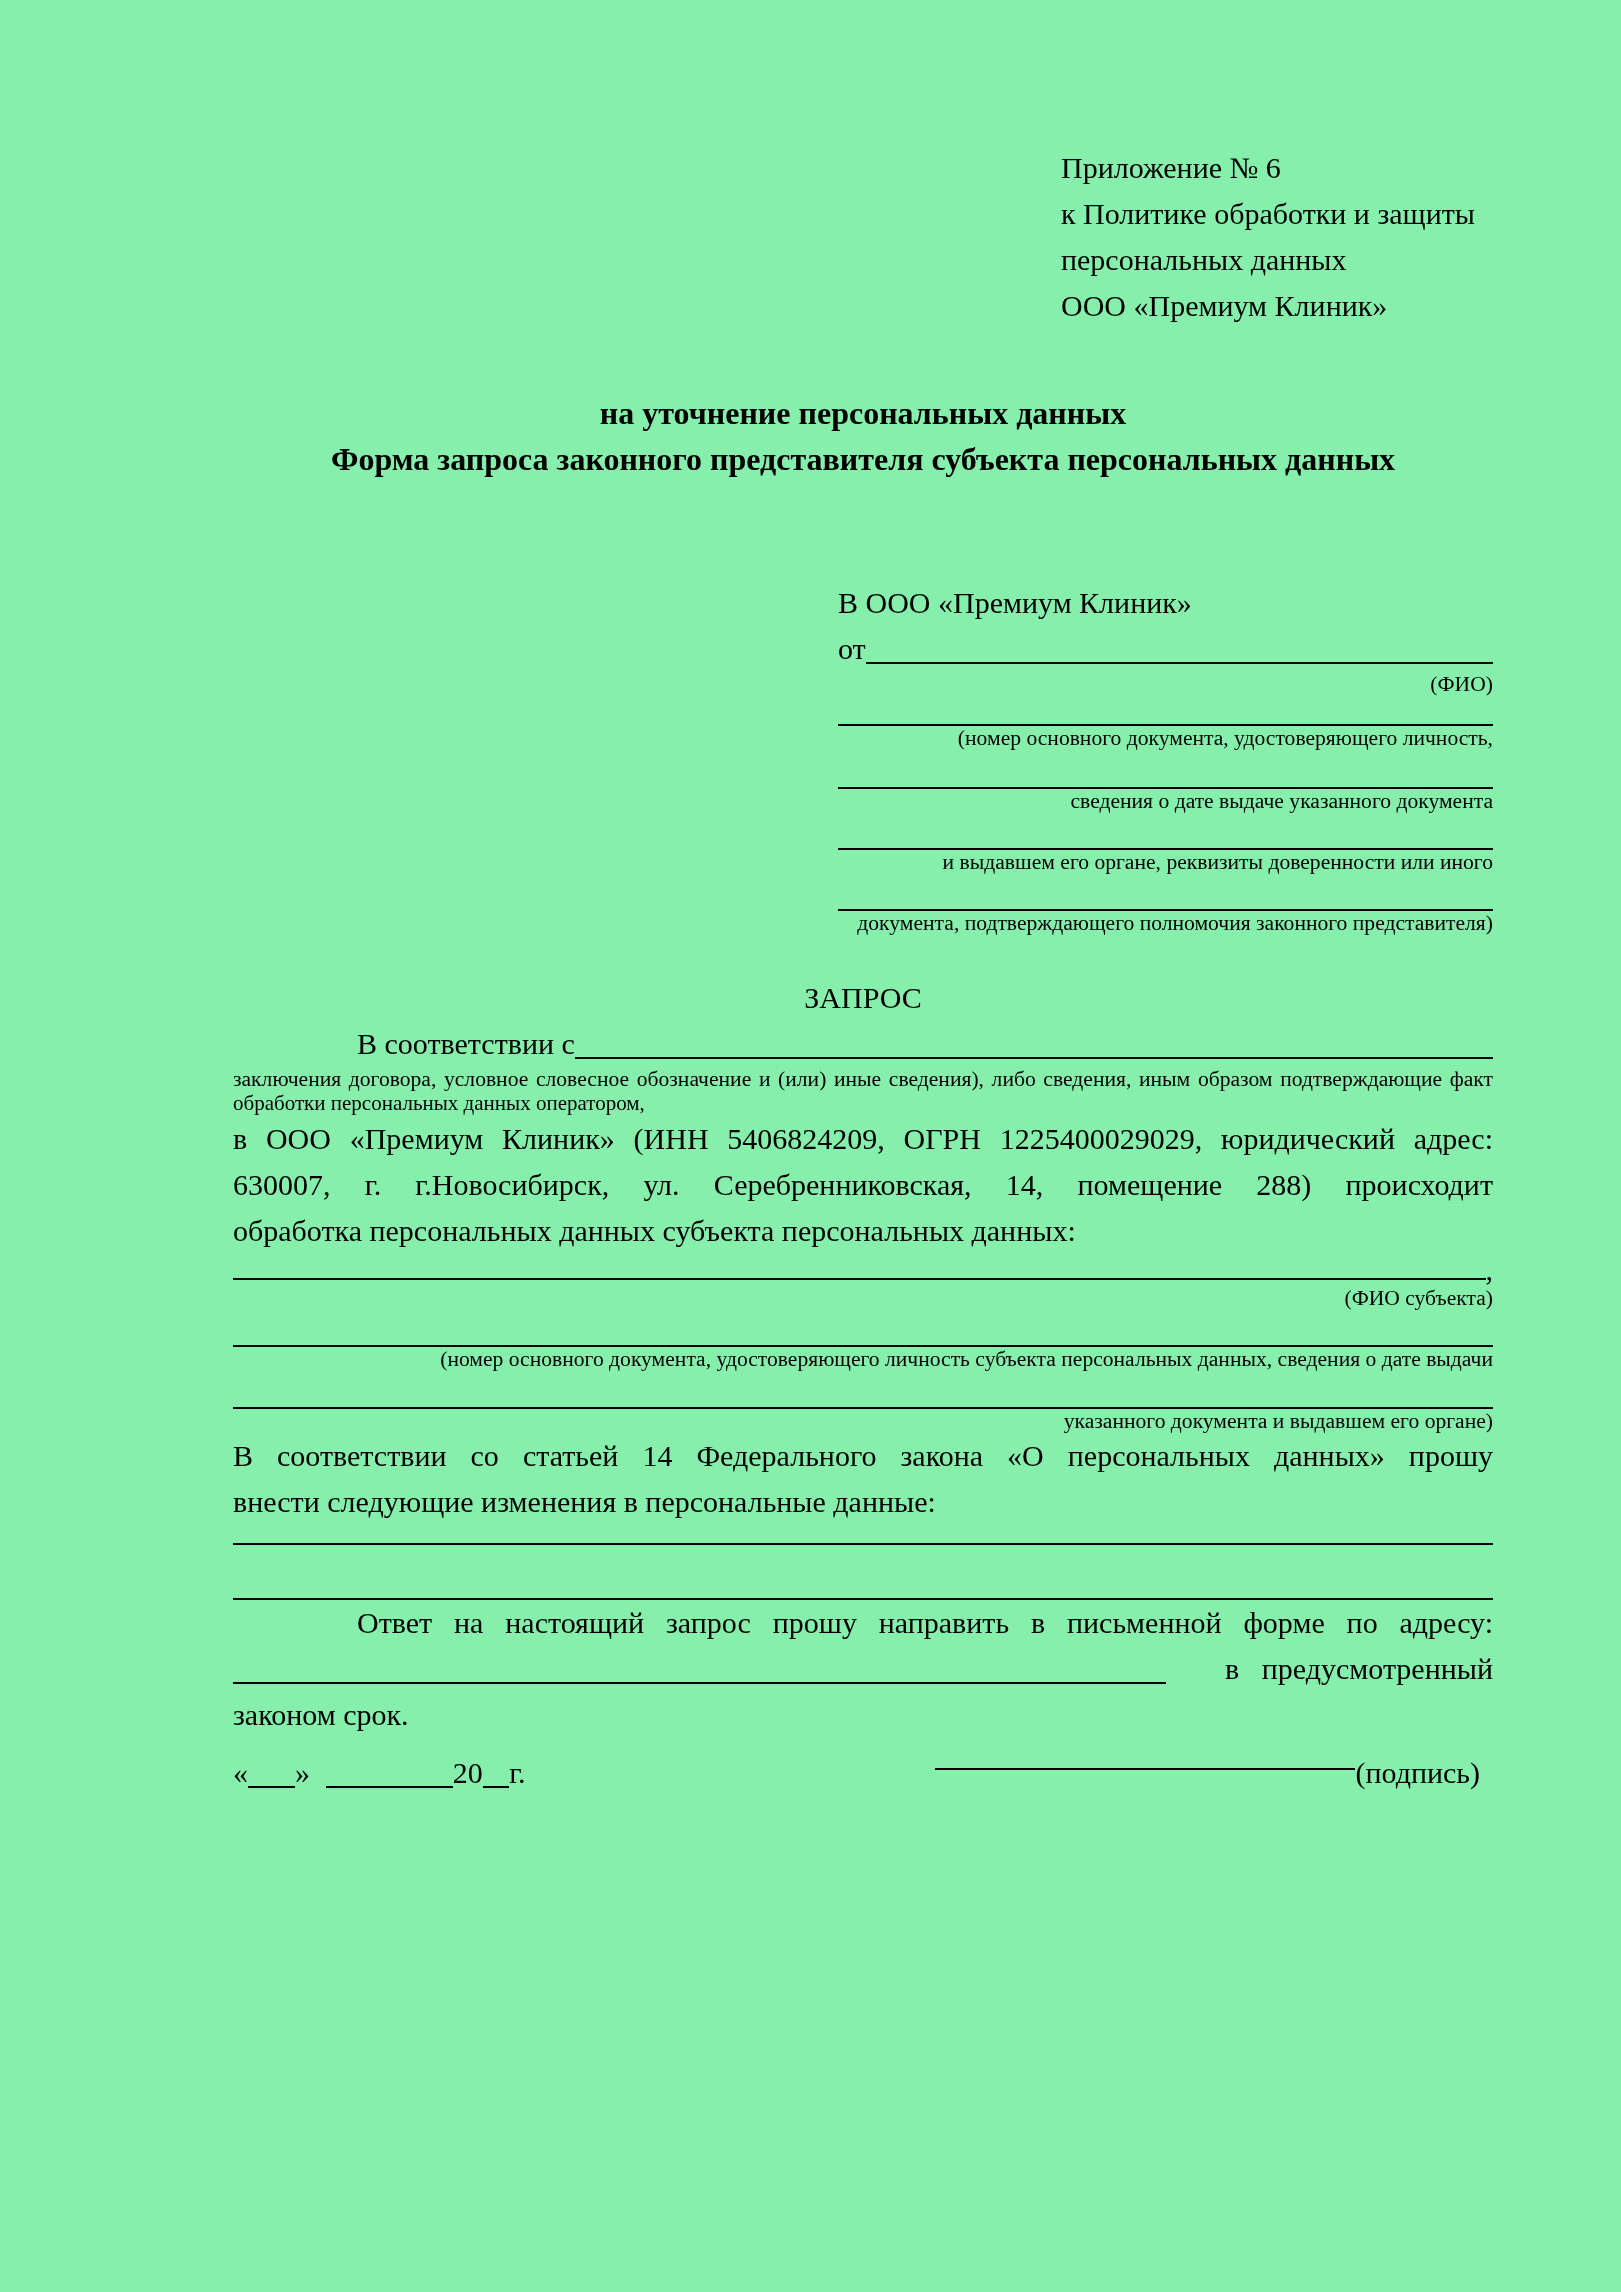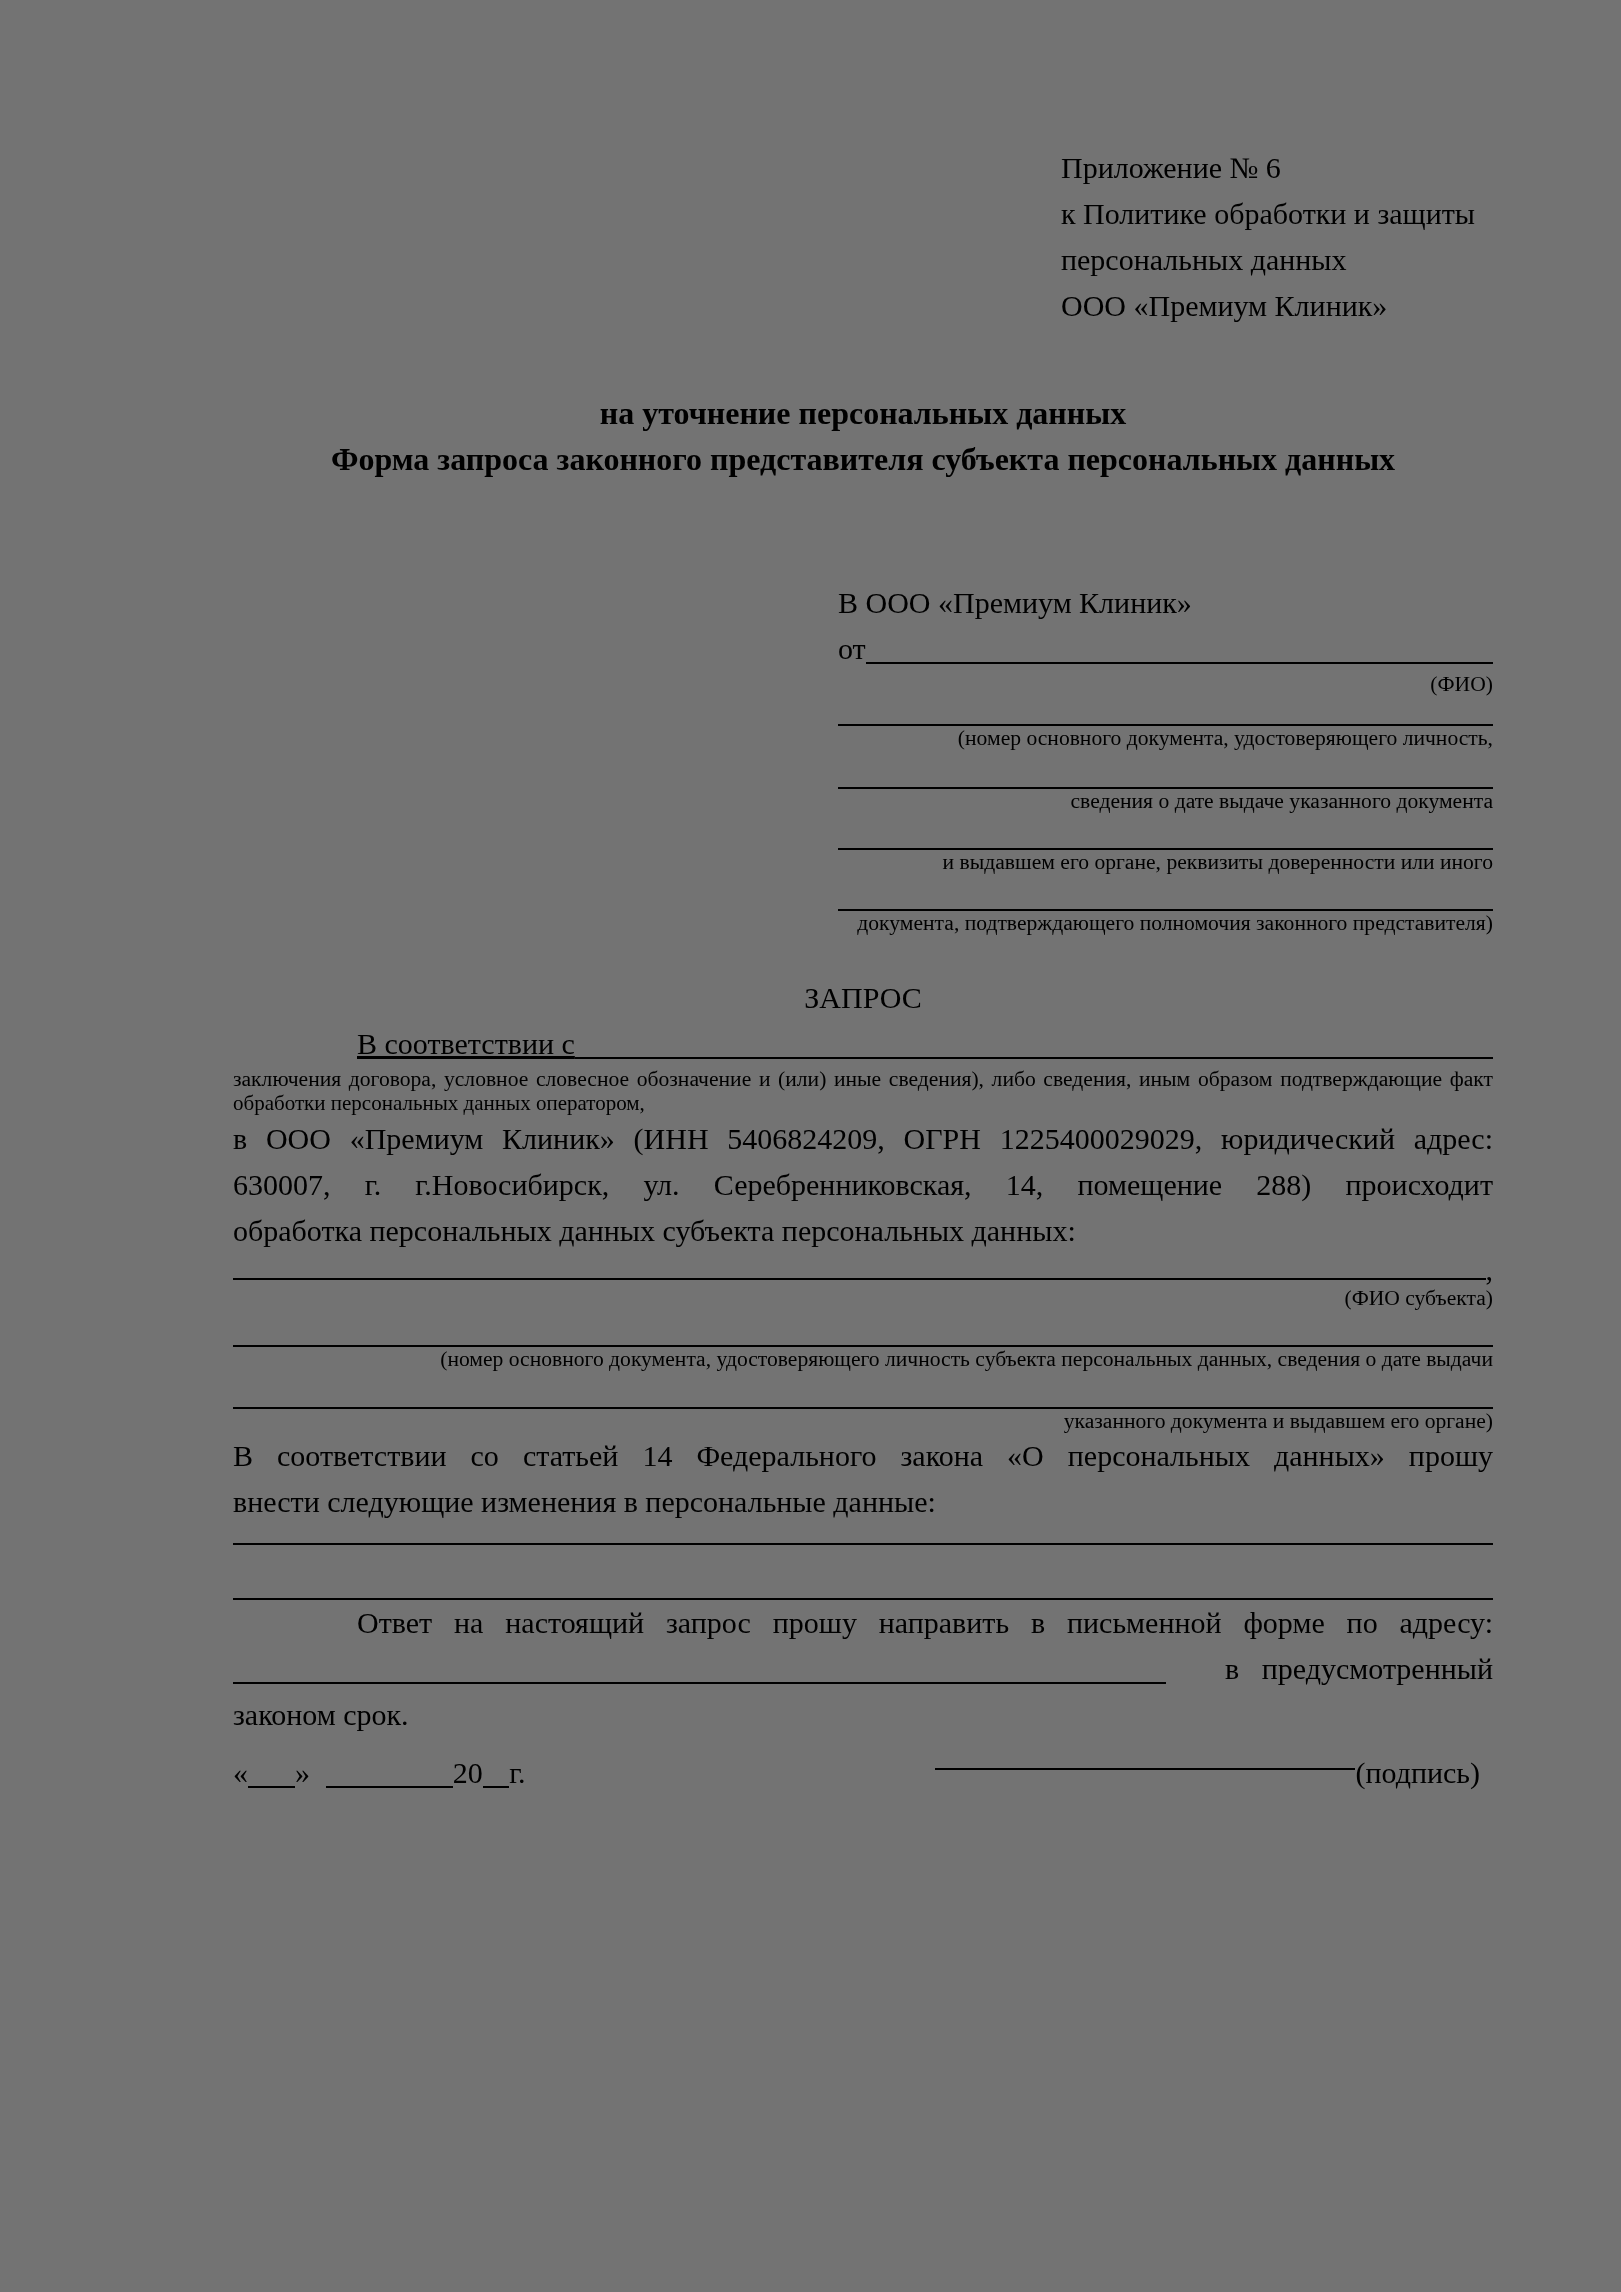--- a/index.html
+++ b/index.html
@@ -1,19 +1,19 @@
 <!DOCTYPE html>
 <html><head>
 <meta charset="utf-8">
 <style>
   html,body{margin:0;padding:0;background:#ffffff;}
   .page{
     position:relative;
     width:1621px;height:2293px;
-    background:#737373;color:#000000;
+    background:#86efac;color:#000000;
     font-family:"Liberation Serif","DejaVu Serif",serif;
     font-size:30px;line-height:46px;
     overflow:hidden;
   }
   .content{position:absolute;left:233px;top:145px;width:1260px;}
 
   .annex{margin-left:828px;}
   .annex div{white-space:nowrap;}
 
   .title{margin-top:61px;text-align:center;font-weight:bold;font-size:32px;line-height:46px;}
@@ -84,21 +84,21 @@
       <div class="blank" style="height:34px;"></div>
       <div class="caption">и выдавшем его органе, реквизиты доверенности или иного</div>
 
       <div class="blank" style="height:35px;"></div>
       <div class="caption">документа, подтверждающего полномочия законного представителя)</div>
     </div>
 
     <div class="heading">ЗАПРОС</div>
 
     <div class="row">
-      <span style="padding-left:124px;text-decoration:underline;">В соответствии с</span>
+      <span style="padding-left:124px;">В соответствии с</span>
       <span class="ul"></span>
     </div>
 
     <div>
       <div class="cap-just">заключения договора, условное словесное обозначение и (или) иные сведения), либо сведения, иным образом подтверждающие факт</div>
       <div class="cap-plain">обработки персональных данных оператором,</div>
     </div>
 
     <div>
       <div class="jl">в ООО «Премиум Клиник» (ИНН 5406824209, ОГРН 1225400029029, юридический адрес:</div>

